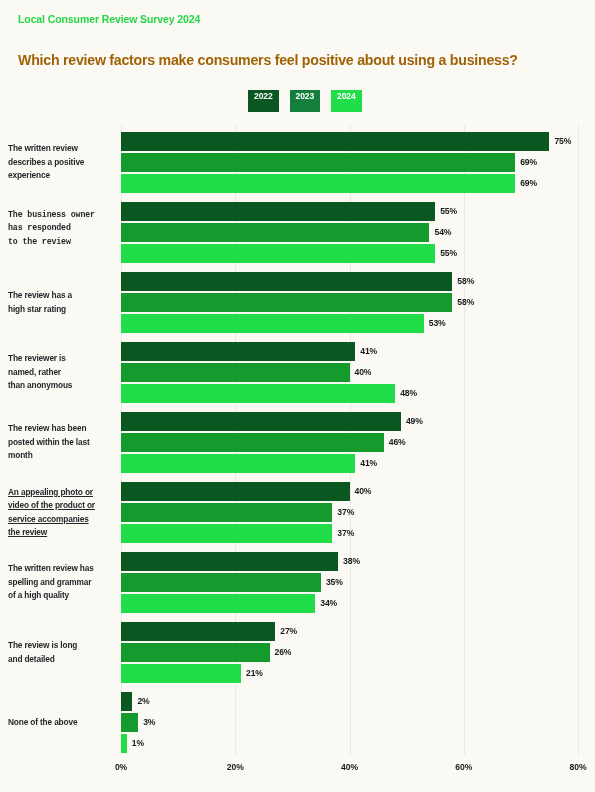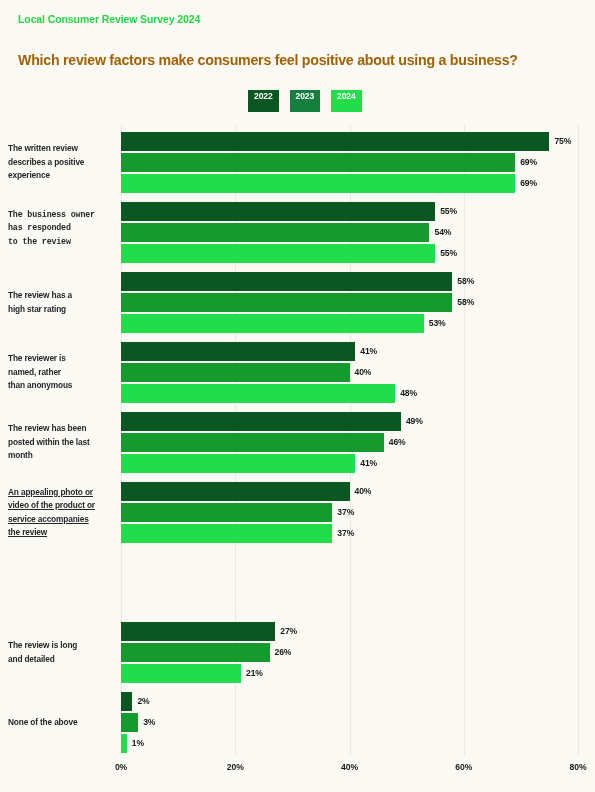--- a/index.html
+++ b/index.html
@@ -300,20 +300,41 @@
         <div class="bar-row">
           <div class="bar" style="width: 211.363px; background: rgb(21, 154, 45);"></div>
           <div class="bar-value" style="left: 216.363px;">37%</div>
         </div>
         <div class="bar-row">
           <div class="bar" style="width: 211.363px; background: rgb(34, 221, 74);"></div>
           <div class="bar-value" style="left: 216.363px;">37%</div>
         </div>
       </div>
     </div>
+    <div class="group" style="top: 427px; height: 61px;">
+      <div class="group-label" style="top: 10.4px;">
+        <div>The written review has</div>
+        <div>spelling and grammar</div>
+        <div>of a high quality</div>
+      </div>
+      <div class="bars">
+        <div class="bar-row">
+          <div class="bar" style="width: 217.075px; background: rgb(11, 87, 33);"></div>
+          <div class="bar-value" style="left: 222.075px;">38%</div>
+        </div>
+        <div class="bar-row">
+          <div class="bar" style="width: 199.938px; background: rgb(21, 154, 45);"></div>
+          <div class="bar-value" style="left: 204.938px;">35%</div>
+        </div>
+        <div class="bar-row">
+          <div class="bar" style="width: 194.225px; background: rgb(34, 221, 74);"></div>
+          <div class="bar-value" style="left: 199.225px;">34%</div>
+        </div>
+      </div>
+    </div>
     <div class="group" style="top: 497px; height: 61px;">
       <div class="group-label" style="top: 17.1px;">
         <div>The review is long</div>
         <div>and detailed</div>
       </div>
       <div class="bars">
         <div class="bar-row">
           <div class="bar" style="width: 154.238px; background: rgb(11, 87, 33);"></div>
           <div class="bar-value" style="left: 159.238px;">27%</div>
         </div>

